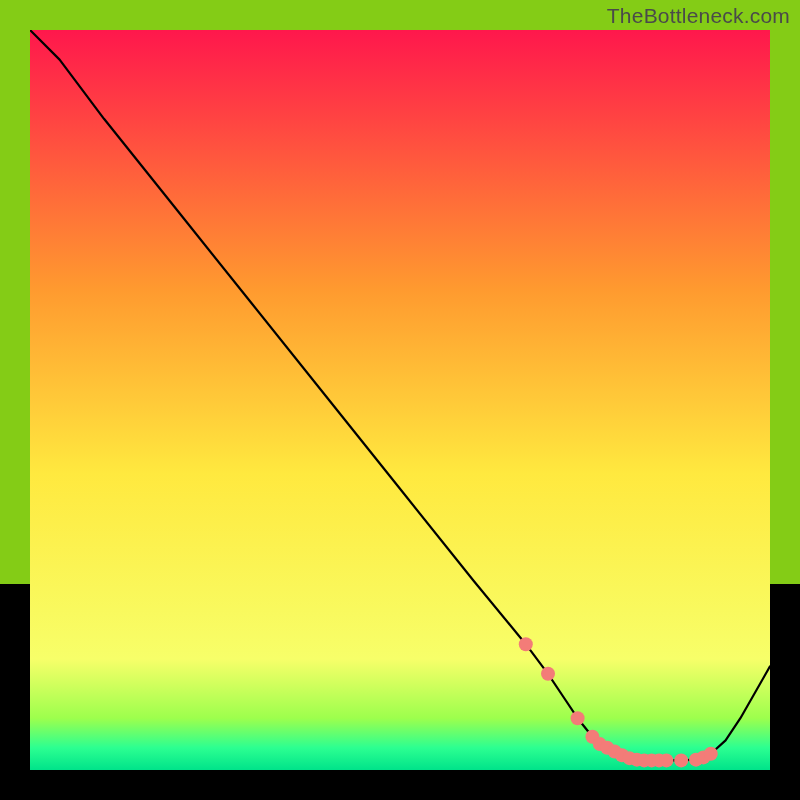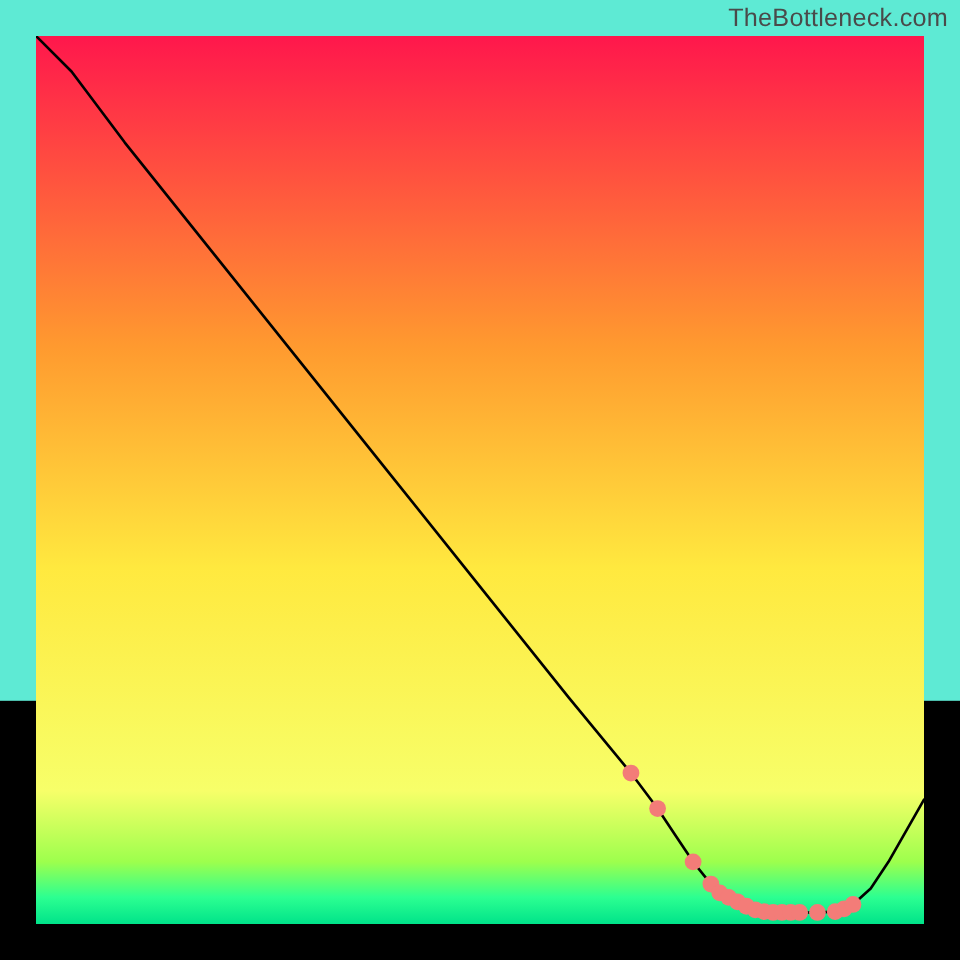--- a/index.html
+++ b/index.html
@@ -10,21 +10,21 @@
     background: #000;
     overflow: hidden;
     font-family: Arial, Helvetica, sans-serif;
   }
   .frame {
     position: absolute;
     top: 0;
     left: 0;
     width: 800px;
     height: 584px;
-    background: #5eead4;
+    background: #84cc16;
   }
   .attribution {
     position: absolute;
     top: 4px;
     right: 10px;
     color: #4a4a4a;
     font-size: 21px;
     font-weight: 500;
     letter-spacing: 0.2px;
   }

